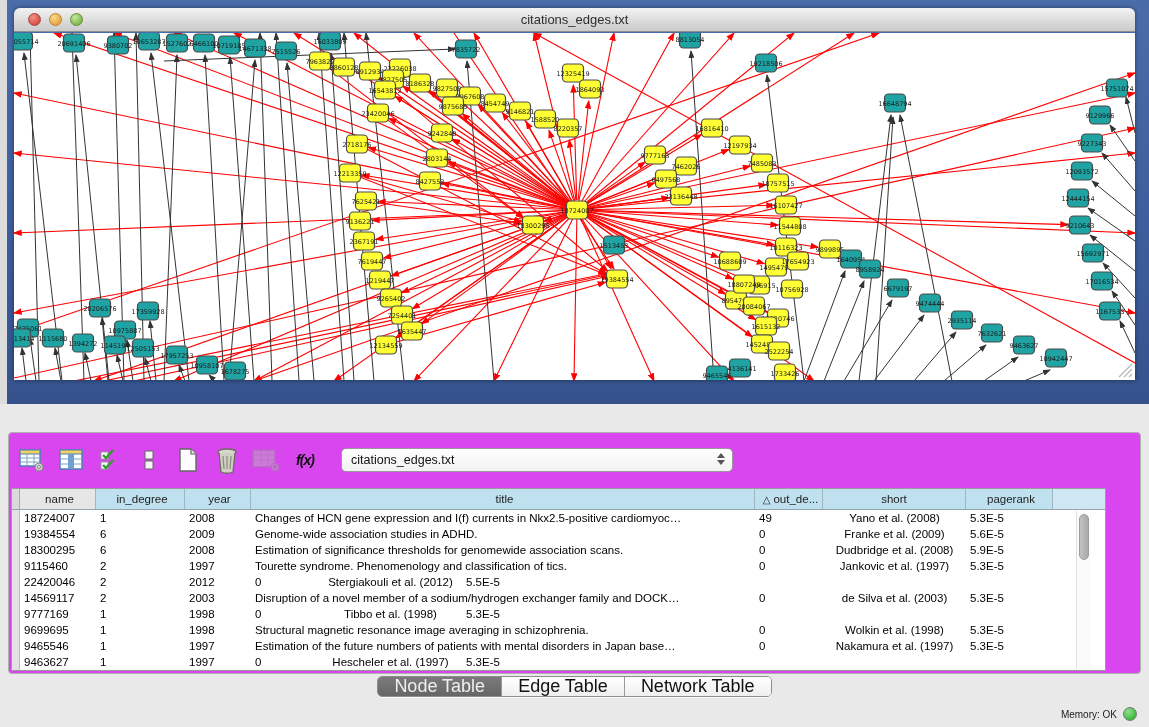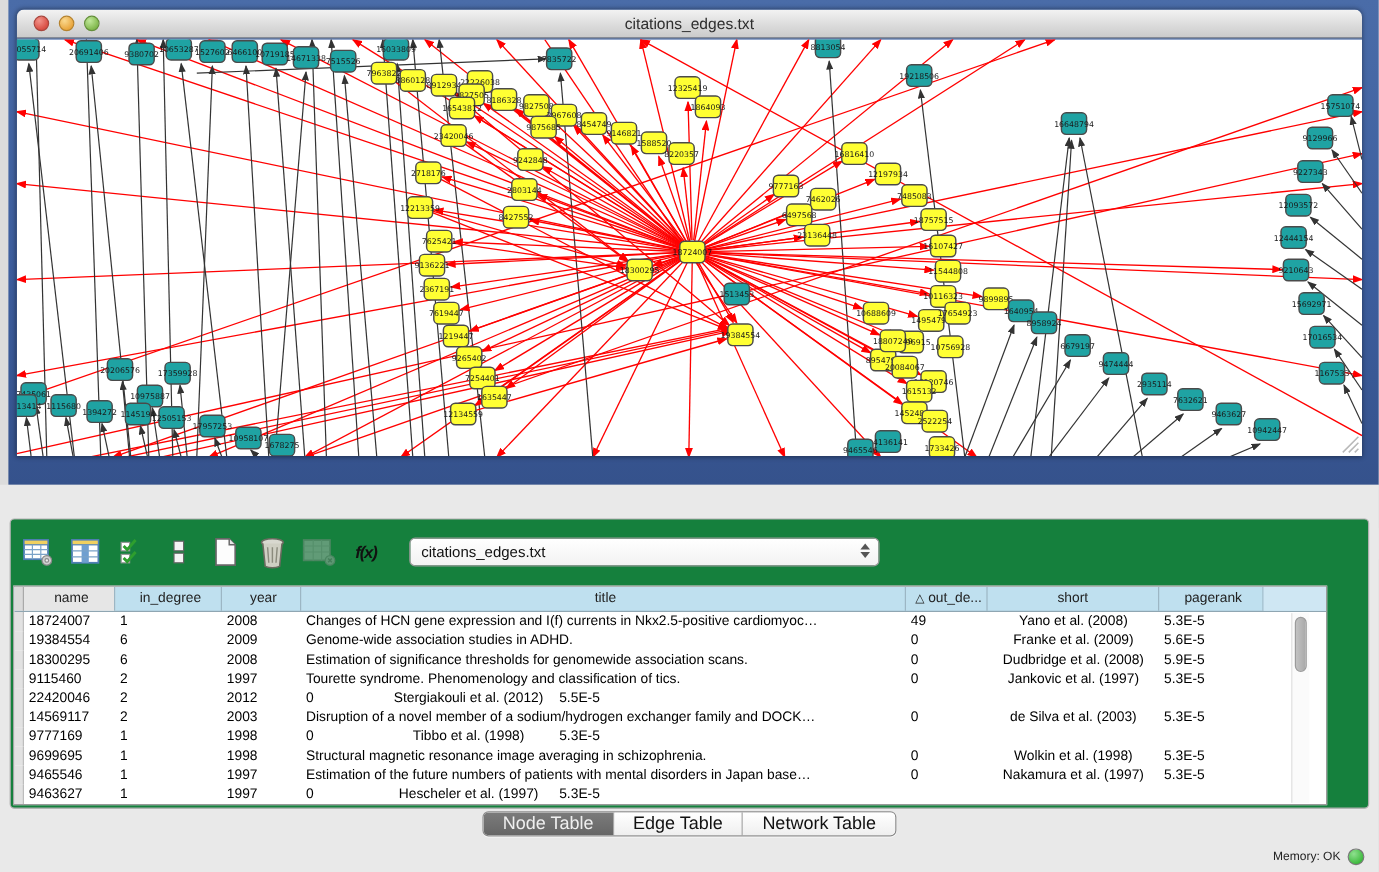--- a/index.html
+++ b/index.html
@@ -29,21 +29,21 @@
   .table-panel { position:absolute; left:0; top:404px; width:1149px; height:323px; background:#e9e9e9; }
   .panel-header { position:relative; height:26px; background:#e9e9e9;margin-top:36px; }
   .panel-header .ph-title { position:absolute; left:14px; top:7px; font-size:12px; color:#222; }
   .ph-icons { position:absolute; right:10px; top:5px; display:flex; gap:12px; align-items:center; }
   .float-icon { width:15px; height:14px; position:relative; }
   .float-icon .sq1 { position:absolute; left:0; bottom:0; width:7px; height:7px; border:1px solid #33507a; background:#e9e9e9; }
   .float-icon .sq2 { position:absolute; right:0; top:0; width:9px; height:9px; border:1px solid #8a874f; background:#e9e9e9; }
   .close-x { font-size:15px; font-weight:bold; color:#1a1a1a; line-height:14px; cursor:default; }
 
   .group-box { position:absolute; left:8px; top:28px; width:1133px; height:242px;
-    border:1px solid #b0b0b0; border-radius:4px; background:#15803d; }
+    border:1px solid #b0b0b0; border-radius:4px; background:#d946ef; }
 
   .toolbar { position:absolute; left:8px; top:6px; height:42px; display:flex; align-items:center; gap:9px; }
   .tb-btn { width:30px; height:32px; display:flex; align-items:center; justify-content:center; }
   .tb-btn.disabled { opacity:.45; }
   .fx { font-size:14px; color:#111; font-style:italic; font-weight:bold; letter-spacing:-1px; }
   .combo { margin-left:12px; width:392px; height:24px; background:linear-gradient(180deg,#ffffff,#f2f2f2);
     border:1px solid #9a9a9a; border-radius:5px; position:relative; display:flex; align-items:center;
     padding-left:9px; font-size:12.5px; color:#111; }
   .combo .arrows { position:absolute; right:7px; top:4px; display:flex; flex-direction:column; gap:2px; }
   .combo .tri-up { width:0; height:0; border-left:4px solid transparent; border-right:4px solid transparent; border-bottom:5px solid #555; }
@@ -68,21 +68,21 @@
   .c4 { width:68px; padding-left:4px; }
   .c5 { width:143px; text-align:center; }
   .c6 { width:87px; padding-left:4px; }
   .vscroll { position:absolute; right:14px; top:22px; bottom:1px; width:15px; background:#fbfbfb; border-left:1px solid #e0e0e0; }
   .vthumb { position:absolute; left:2px; top:3px; width:10px; height:46px; border-radius:6px;
     background:linear-gradient(90deg,#c2c2c2,#a9a9a9); border:1px solid #9b9b9b; }
 
   .tabs-row { position:absolute; left:0; right:0; top:272px; height:24px; display:flex; justify-content:center; }
   .seg { display:flex; height:21px; border:1px solid #8c8c8c; border-radius:5px; overflow:hidden;
     background:#ffffff; box-shadow:0 1px 0 rgba(255,255,255,.7); }
-  .seg-btn { padding:0 16px; font-size:15px; color:#111; display:flex; align-items:center;
+  .seg-btn { padding:0 16px; font-size:18px; color:#111; display:flex; align-items:center;
     border-right:1px solid #9a9a9a; background:linear-gradient(180deg,#ffffff,#efefef); }
   .seg-btn:last-child { border-right:none; }
   .seg-btn.active { background:linear-gradient(180deg,#7b7b7b,#666666); color:#efefef; }
 
   .status { position:absolute; right:12px; bottom:6px; display:flex; align-items:center; gap:6px; }
   .status .mem { font-size:10px; color:#222; }
   .mem-dot { width:14px; height:14px; border-radius:50%; background:radial-gradient(circle at 35% 30%,#8fe08f,#3cb93c 75%); border:1px solid #777; }
 
   
   .mini { display:block; }

